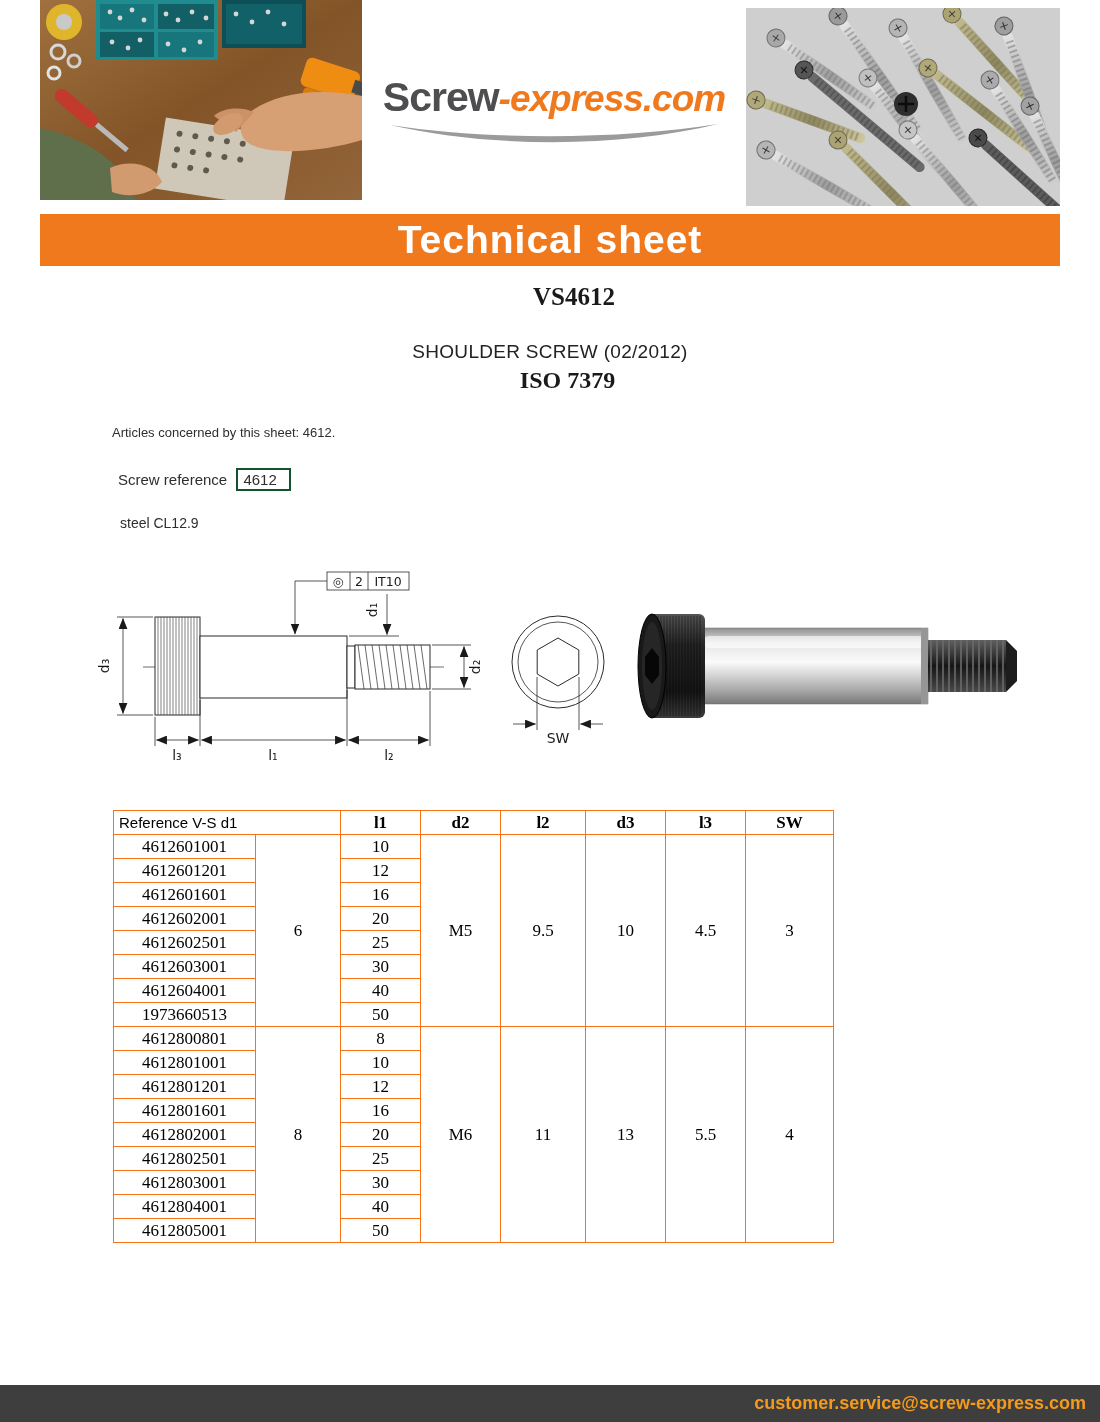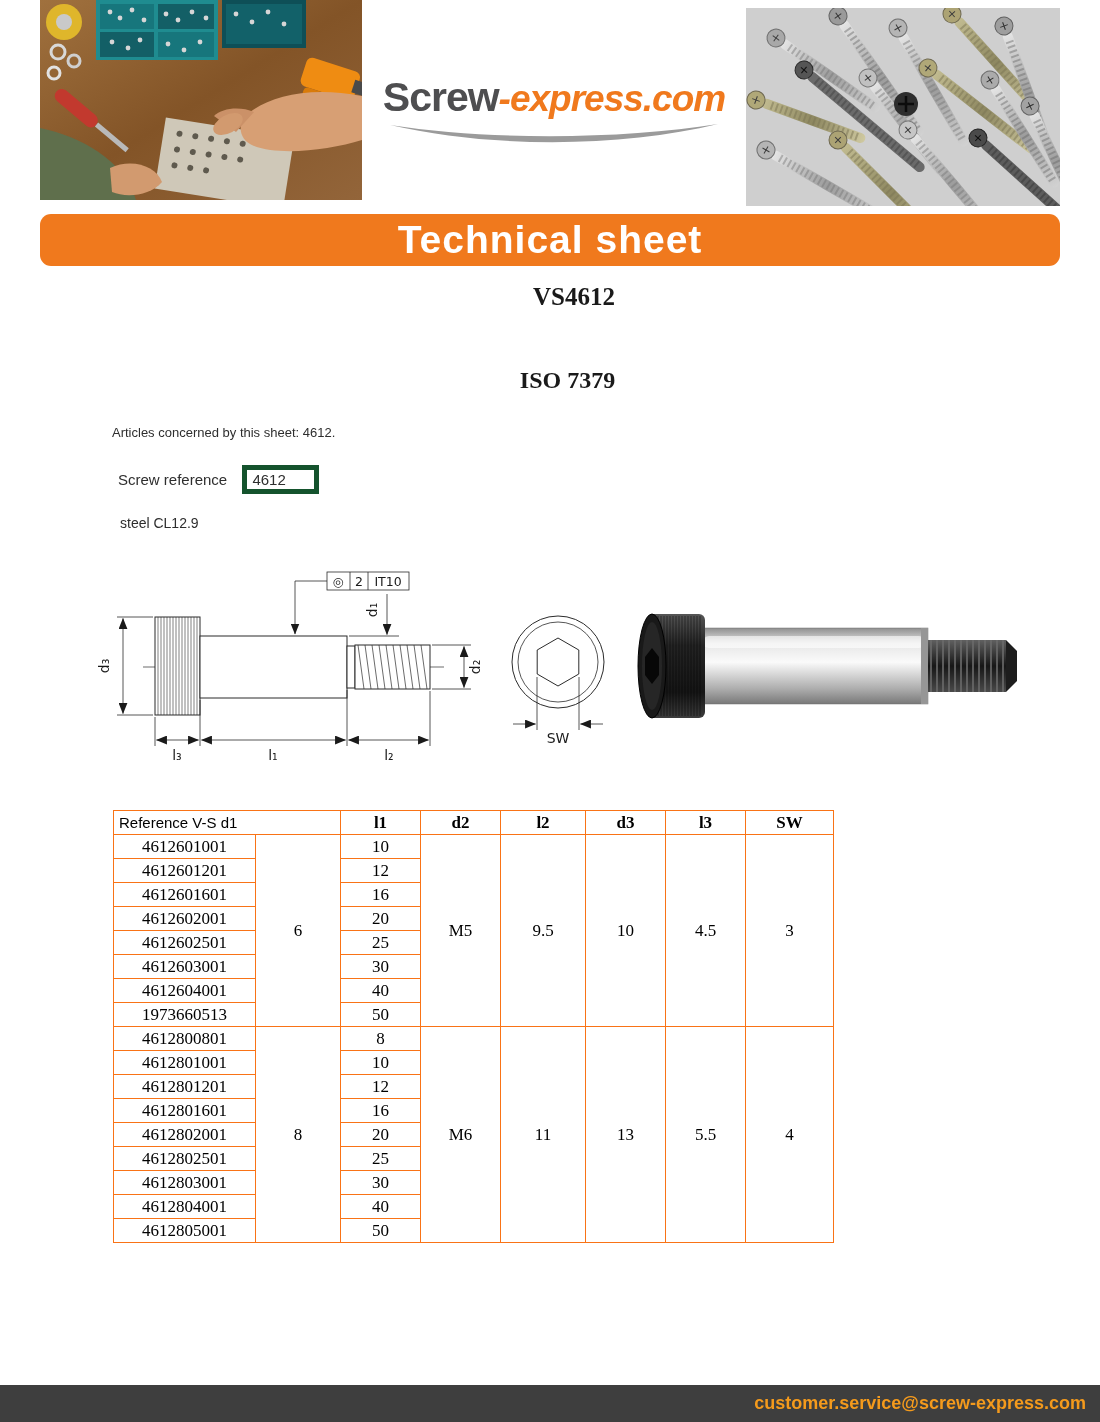--- a/index.html
+++ b/index.html
@@ -9,32 +9,32 @@
 
   .photo-left  { position:absolute; left:40px;  top:0;   width:322px; height:200px; }
   .photo-right { position:absolute; left:746px; top:8px; width:314px; height:198px; }
 
   .logo { position:absolute; left:365px; top:74px; width:378px; text-align:center; white-space:nowrap; }
   .logo-screw   { font-size:41px; font-weight:bold; color:#4e4e50; letter-spacing:-1px; }
   .logo-express { font-size:37px; font-weight:bold; font-style:italic; color:#F0791D; letter-spacing:-1px; }
   .logo-swoosh  { display:block; margin:0 auto; }
 
   .banner { position:absolute; left:40px; top:214px; width:1020px; height:52px; background:#F0791D;
-            display:flex; align-items:center; justify-content:center;border-radius:11px; }
+            display:flex; align-items:center; justify-content:center; }
   .banner-text { font-size:39px; font-weight:bold; color:#fff; letter-spacing:1px; }
 
   .model    { position:absolute; left:0; top:283px; width:100%; text-align:center;
               font-family:"Liberation Serif",serif; font-weight:bold; font-size:25px;padding-left:48px; }
   .product  { position:absolute; left:0; top:341px; width:100%; text-align:center; font-size:19px; color:#222; letter-spacing:0.3px; }
   .standard { position:absolute; left:0; top:367px; width:100%; text-align:center;
               font-family:"Liberation Serif",serif; font-weight:bold; font-size:24px;padding-left:35px; }
 
   .articles { position:absolute; left:112px; top:425px; font-size:13px; color:#2e2e2e; }
   .refline  { position:absolute; left:118px; top:471px; font-size:15px; color:#2e2e2e; }
-  .ref-value{ border:5px solid #14532d; padding:1px 28px 1px 5px; margin-left:11px; }
+  .ref-value{ border:2px solid #14532d; padding:1px 12px 1px 5px; margin-left:5px; }
   .material { position:absolute; left:120px; top:515px; font-size:14px; color:#2e2e2e; }
 
   .drawing { position:absolute; left:55px; top:550px; width:990px; height:245px; }
   .drawing text { font-family:"DejaVu Sans",sans-serif; font-size:14px; fill:#1a1a1a; stroke:none; }
   .drawing text.tol { font-size:12.5px; }
 
   .spec-table { position:absolute; left:113px; top:810px; width:720px; border-collapse:collapse; table-layout:fixed; }
   .spec-table th, .spec-table td { border:1px solid #f97316; height:24px; padding:0; text-align:center;
               font-family:"Liberation Serif",serif; font-size:17px; color:#000; }
   .spec-table .th-ref { text-align:left; font-family:"Liberation Sans",sans-serif; font-weight:normal; font-size:15px; padding-left:5px; }
@@ -245,20 +245,21 @@
       <circle cx="160" cy="96" r="12" fill="#2e2e2e"></circle>
         <path d="M152,96 H168 M160,88 V104" stroke="#0c0c0c" stroke-width="2.5"></path>
     </g>
   </svg>
 
   <div class="banner">
     <span class="banner-text">Technical sheet</span>
   </div>
 
   <div class="model">VS4612</div>
+  <div class="product">SHOULDER SCREW (02/2012)</div>
   <div class="standard">ISO 7379</div>
 
   <div class="articles">Articles concerned by this sheet: 4612.</div>
   <div class="refline">
     <span>Screw reference</span>
     <span class="ref-value">4612</span>
   </div>
   <div class="material">steel CL12.9</div>
 
   <svg class="drawing" viewBox="0 0 990 245">

